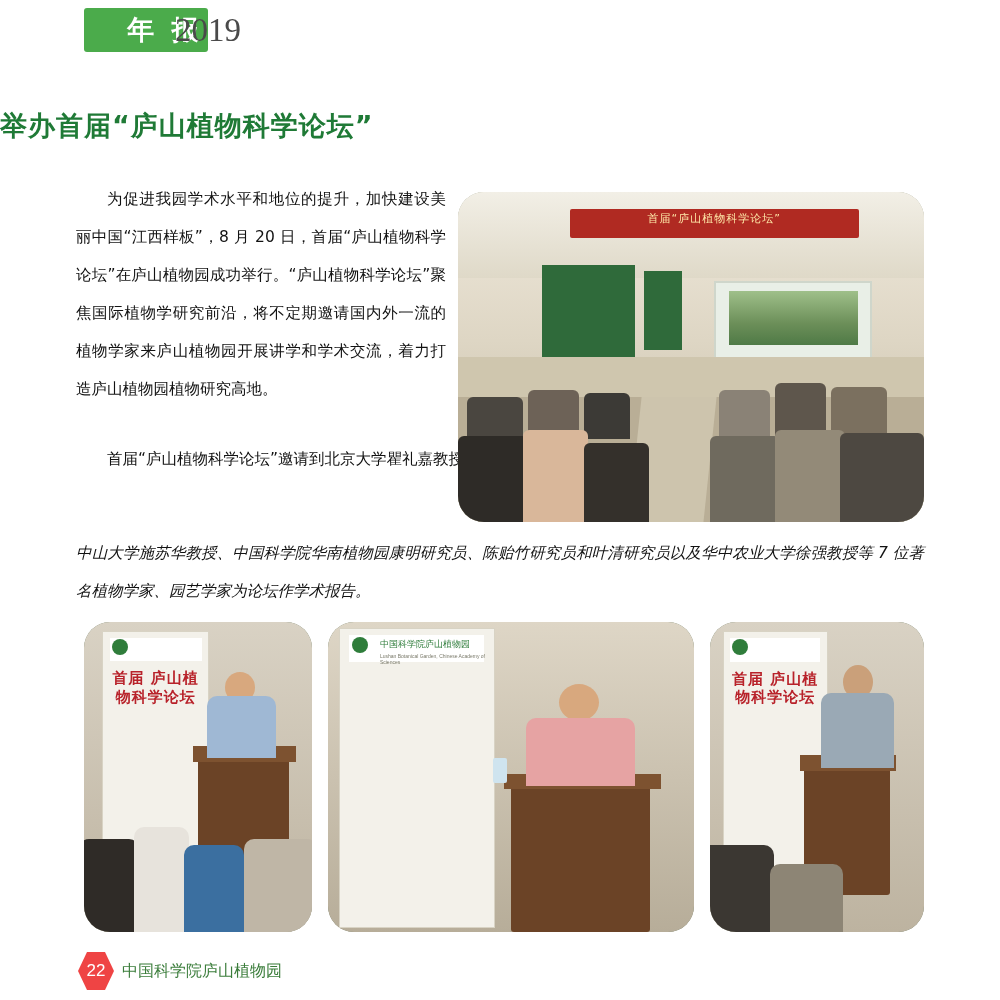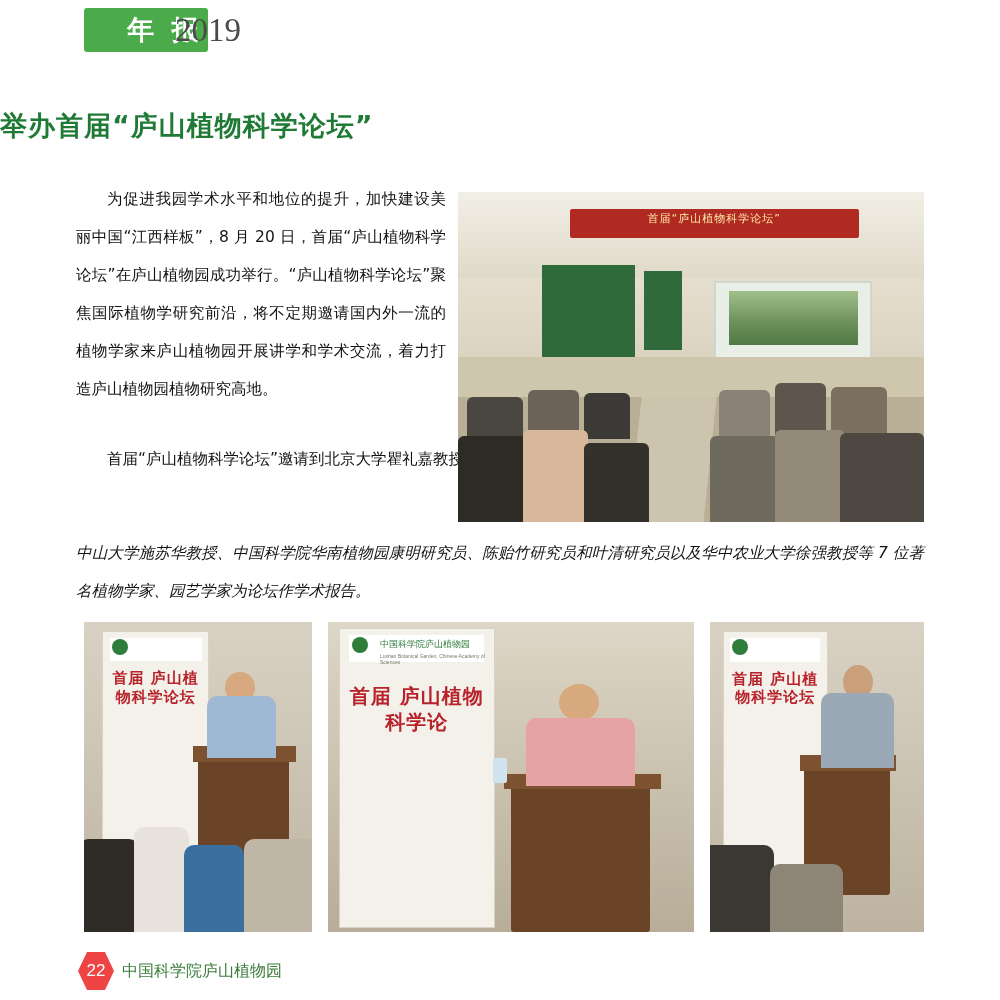--- a/index.html
+++ b/index.html
@@ -115,20 +115,21 @@
     text-justify: inter-ideograph;
     font-family: "DejaVu Sans", sans-serif;
     font-style: italic;
   }
 
   
   .photo {
     position: absolute;
     overflow: hidden;
     background: #6d7a63;
+    border-radius: 26px;
   }
   .photo-main {
     left: 458px;
     top: 192px;
     width: 466px;
     height: 330px;
   }
   .photo-b1 {
     left: 84px;
     top: 622px;
@@ -274,21 +275,20 @@
   <div class="s-audience" style="left:70%;top:70%;width:32%;height:30%;background:#bfb6a6;"></div>
 </div>
 
 <div class="photo photo-b2">
   <div class="ph-wall" style="background:linear-gradient(180deg,#ded6c6,#b7ad99);"></div>
   <div class="s-poster" style="left:3%;top:2%;width:42%;height:96%;">
     <div class="s-poster-head"></div>
     <div class="s-poster-logo"></div>
     <div style="position:absolute;left:26%;top:3%;font-size:9px;color:#2f7d3b;font-family:'DejaVu Sans',sans-serif;">中国科学院庐山植物园</div>
     <div style="position:absolute;left:26%;top:8%;font-size:5px;color:#7a7a6a;font-family:'Liberation Sans',sans-serif;">Lushan Botanical Garden, Chinese Academy of Sciences</div>
-    <div class="s-poster-text" style="top:18%;font-size:20px;line-height:1.3;">首届 庐山植物科学论</div>
   </div>
   <div class="s-podium" style="left:50%;top:52%;width:38%;height:48%;"></div>
   <div class="s-podium-top" style="left:48%;top:49%;width:43%;height:5%;"></div>
   <div class="s-person-head" style="left:63%;top:20%;width:11%;height:12%;"></div>
   <div class="s-person-body" style="position:absolute;left:54%;top:31%;width:30%;height:22%;background:#e6a3a3;"></div>
   <div style="position:absolute;left:45%;top:44%;width:4%;height:8%;background:#cfe4ef;border-radius:2px;"></div>
 </div>
 
 <div class="photo photo-b3">
   <div class="ph-wall s-wallA"></div>

